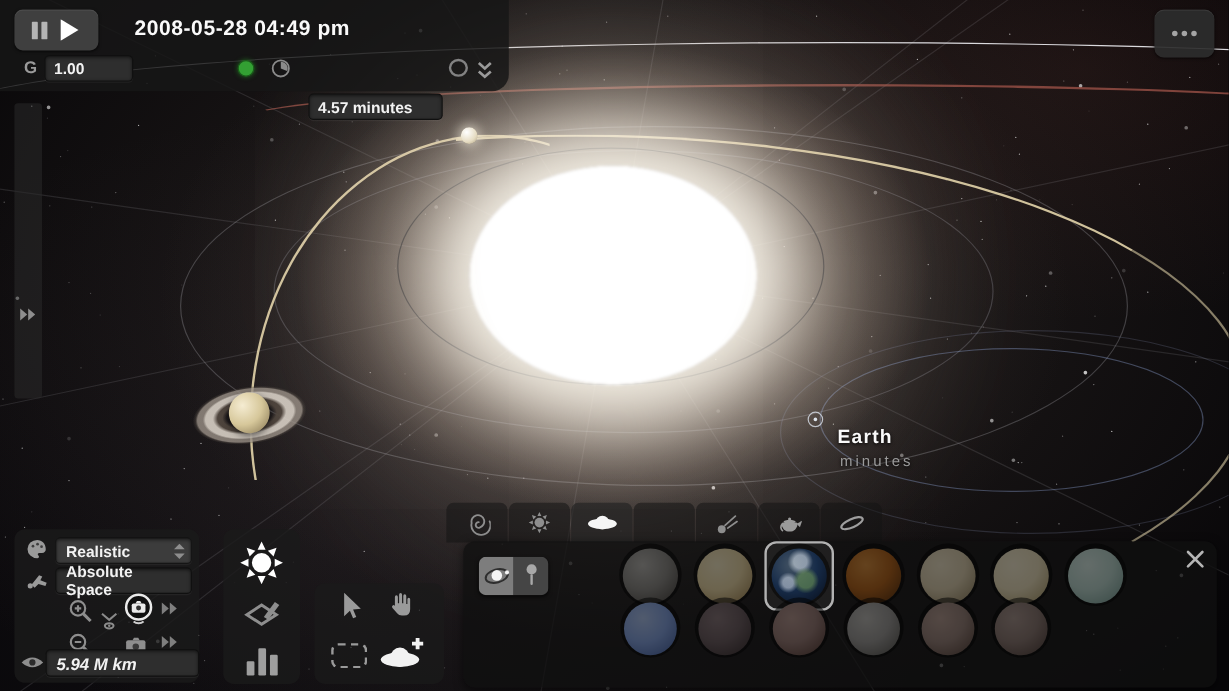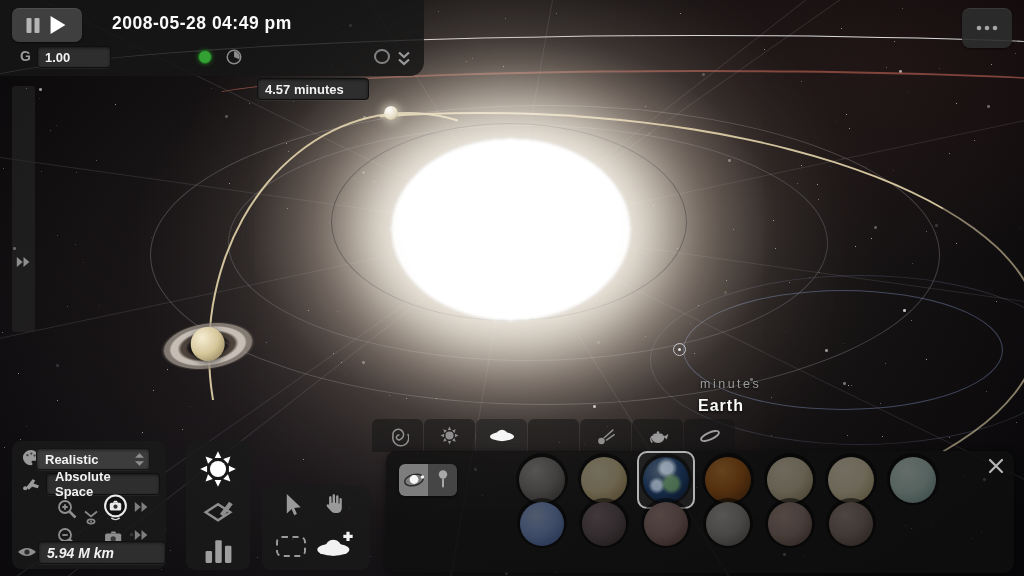--- a/index.html
+++ b/index.html
@@ -31,21 +31,21 @@
   .saturn .ring{position:absolute;inset:0;border-radius:50%;
     background:radial-gradient(closest-side, transparent 34%, rgba(80,70,62,.95) 41% 48%, rgba(212,204,194,.92) 55% 66%, rgba(158,148,138,.78) 70% 78%, rgba(90,82,74,.4) 81%, transparent 85%);}
   .saturn .sphere{position:absolute;left:39px;top:9px;width:34px;height:34px;border-radius:50%;
     background:radial-gradient(circle at 36% 30%, #f5ecd2, #d6c79a 50%, #8a7a56 95%);
     box-shadow:0 2px 6px rgba(0,0,0,.55);}
   .moonball{position:absolute;left:384px;top:106px;width:14px;height:14px;border-radius:50%;z-index:6;
     background:radial-gradient(circle at 35% 30%, #ffffff, #e6dcc2 60%, #a99c7e);
     box-shadow:0 0 10px 2px rgba(255,248,230,.6);}
   .earth-marker{position:absolute;left:673px;top:343px;width:13px;height:13px;border:1px solid rgba(210,216,226,.85);border-radius:50%;z-index:6;}
   .earth-marker div{position:absolute;left:4px;top:4px;width:3px;height:3px;border-radius:50%;background:#dfe6ee;}
-  .lbl-title{position:absolute;left:698px;top:356px;font-size:16px;font-weight:bold;color:#fafafa;letter-spacing:1px;z-index:6;text-shadow:0 1px 3px #000;margin-top:41px;}
+  .lbl-title{position:absolute;left:698px;top:356px;font-size:16px;font-weight:bold;color:#fafafa;letter-spacing:1px;z-index:6;text-shadow:0 1px 3px #000;}
   .lbl-sub{position:absolute;left:700px;top:377px;font-size:12.5px;color:#9b9b9b;letter-spacing:2.5px;z-index:6;text-shadow:0 1px 3px #000;}
   
   .panel{position:absolute;background:rgba(23,23,23,.84);z-index:20;}
   .field{background:#2e2e2e;border:1px solid rgba(0,0,0,.65);border-radius:4px;color:#f2f2f2;
     font-weight:bold;font-size:13px;font-family:"Liberation Sans",sans-serif;
     box-shadow:inset 0 1px 3px rgba(0,0,0,.55), 0 1px 0 rgba(255,255,255,.05);}
   input.field{outline:none;padding:0 7px;}
   div.field{display:flex;align-items:center;padding:0 8px;}
   .btnbox{background:#3f3f3f;border-radius:7px;box-shadow:0 1px 2px rgba(0,0,0,.5), inset 0 1px 0 rgba(255,255,255,.07);}
   .datetime{position:absolute;left:112px;top:13px;font-size:17.5px;font-weight:bold;color:#fafafa;letter-spacing:.5px;}
@@ -174,21 +174,21 @@
 
   <div class="panel" style="left:12px;top:441px;width:154px;height:128px;border-radius:9px;background:rgba(26,26,26,.80);">
     <svg class="abs" style="left:8px;top:7px" width="22" height="20" viewBox="0 0 22 21">
       <path fill="#9a9a9a" d="M11 2 a8.5 8 0 1 0 0 16 c1.8 0 2-1.7.9-2.6 -.9-.8-.3-2 1-2 h2.3 c2.2 0 3.3-1.4 3.3-3.2 C18.5 5 15.2 2 11 2 Z"></path>
       <g fill="#3e3e3e">
           <circle cx="7.3" cy="7.5" r="1.2"></circle>
           <circle cx="11.3" cy="5.8" r="1.2"></circle>
           <circle cx="14.8" cy="8" r="1.2"></circle>
         </g>
     </svg>
-    <div class="field" style="position:absolute;left:24px;top:7px;width:114px;height:22px;background:#3c3c3c;">
+    <div class="field" style="position:absolute;left:34px;top:7px;width:114px;height:22px;background:#3c3c3c;">
       <span>Realistic</span>
       <svg class="spinner" width="9" height="13" viewBox="0 0 10 14">
           <g fill="#8e8e8e">
             <path d="M5 0 L10 5 H0 Z"></path>
             <path d="M0 9 H10 L5 14 Z"></path>
           </g>
         </svg>
     </div>
     <svg class="abs" style="left:8px;top:33px" width="22" height="19" viewBox="0 0 20 18">
       <g fill="#9a9a9a">

